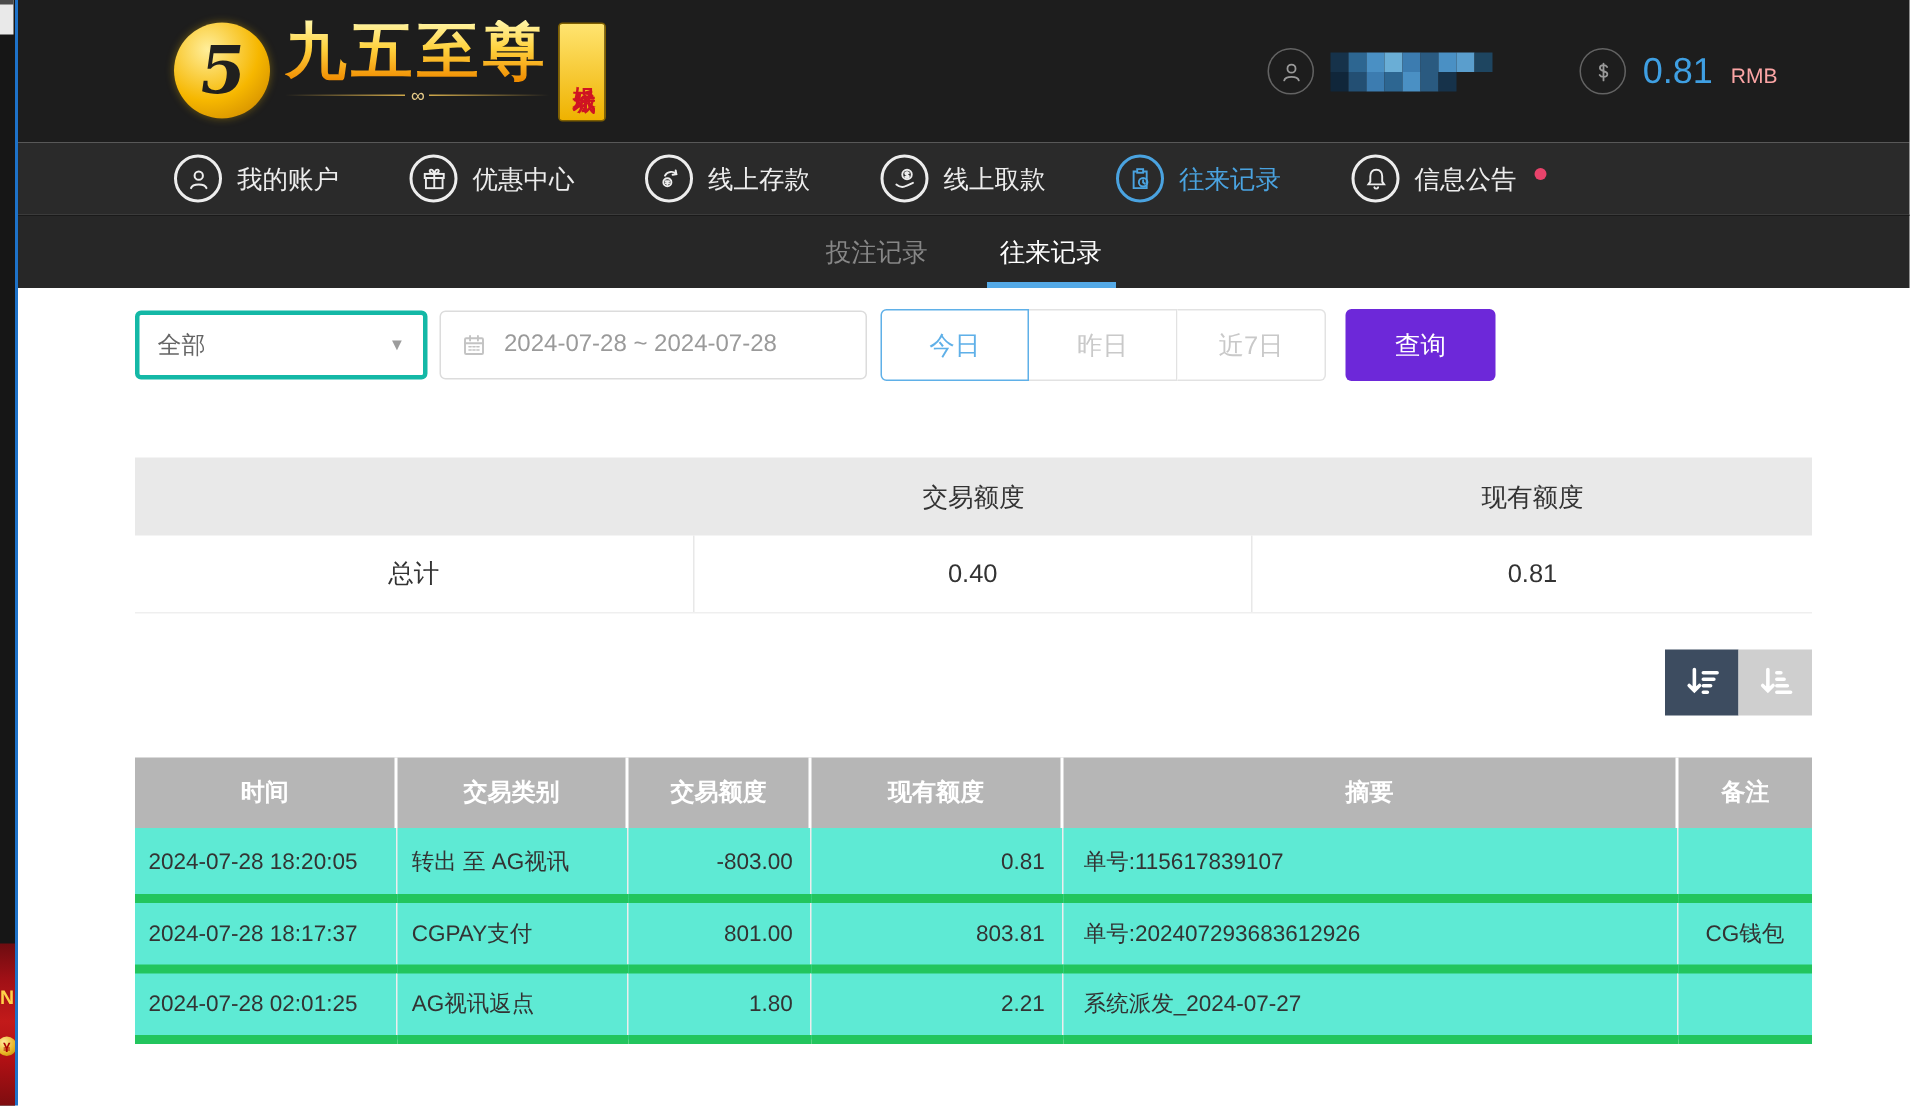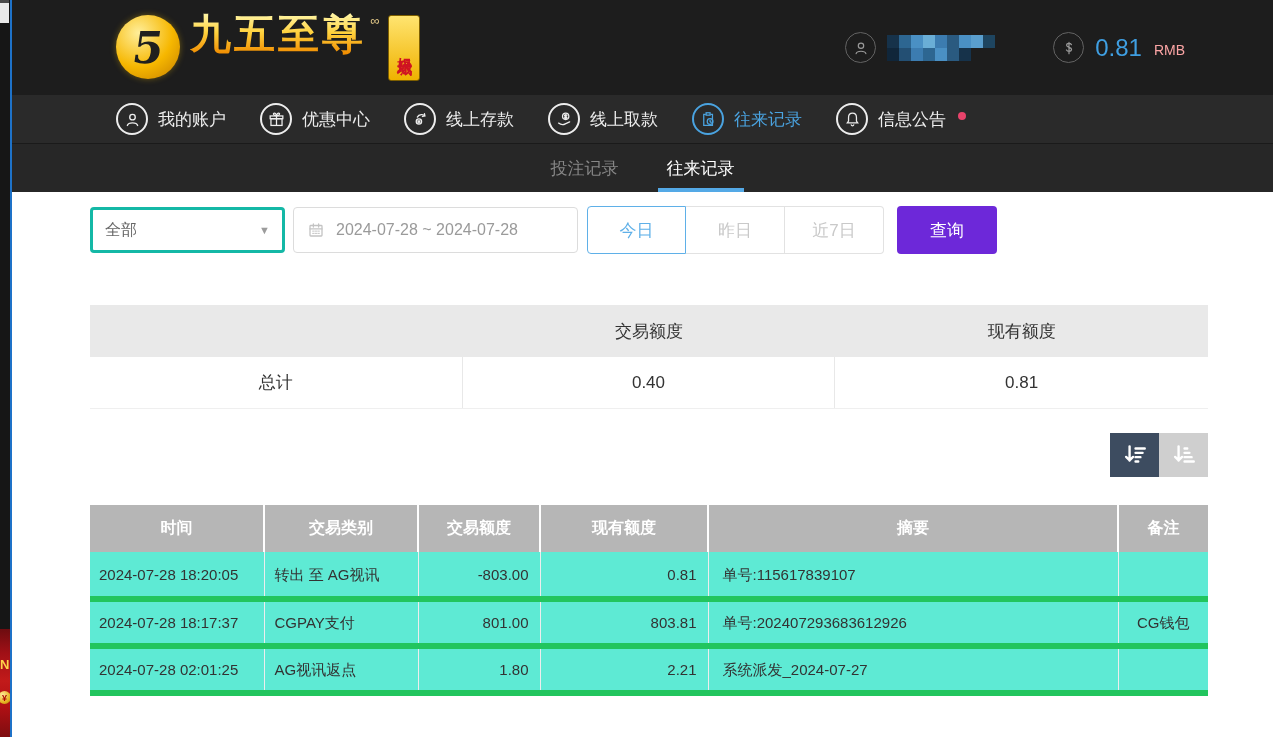--- a/index.html
+++ b/index.html
@@ -19,21 +19,21 @@
 
   .page{position:absolute;left:12px;top:0;width:1261px;height:737px;background:#fff;}
 
   
   .topbar{height:95px;background:#1d1d1d;position:relative;}
   .logo{position:absolute;left:104px;top:13px;display:flex;align-items:flex-start;}
   .logo-circle{width:64px;height:64px;border-radius:50%;margin-top:2px;
     background:radial-gradient(circle at 35% 28%,#ffee9a,#f6b700 55%,#c47d00);
     display:flex;align-items:center;justify-content:center;box-shadow:0 0 6px rgba(255,200,0,.35);}
   .logo-circle span{font-size:44px;font-weight:bold;color:#20201e;font-family:"DejaVu Serif",serif;transform:skewX(-8deg);}
-  .logo-text{margin-left:10px;display:flex;flex-direction:row;justify-content:center;}
+  .logo-text{margin-left:10px;display:flex;flex-direction:column;justify-content:center;}
   .logo-title{font-size:41px;font-weight:bold;letter-spacing:3px;line-height:1.05;
     background:linear-gradient(180deg,#fff3a0 5%,#ffd23e 45%,#f08c00 95%);
     -webkit-background-clip:text;background-clip:text;color:transparent;}
   .logo-flourish{display:flex;align-items:center;gap:4px;margin-top:1px;color:#cfa84a;font-size:10px;height:12px;}
   .fl-line{flex:1;height:1px;background:linear-gradient(90deg,rgba(207,168,74,0),#cfa84a);}
   .fl-line.r{background:linear-gradient(90deg,#cfa84a,rgba(207,168,74,0));}
   .fl-mid{font-size:13px;letter-spacing:-1px;color:#e8cd8a;font-style:italic;}
   .logo-badge{margin-left:6px;margin-top:2px;width:32px;height:66px;border-radius:3px;
     background:linear-gradient(180deg,#ffe470,#efb200);border:1px solid #7e5f00;
     display:flex;align-items:center;justify-content:center;}
@@ -42,21 +42,21 @@
   .top-right{position:absolute;right:88px;top:0;height:95px;display:flex;align-items:center;gap:58px;}
   .user-chip,.wallet{display:flex;align-items:center;gap:11px;}
   .icon-ring{width:31px;height:31px;border:1px solid #636363;border-radius:50%;
     display:flex;align-items:center;justify-content:center;color:#9a9a9a;flex:0 0 auto;}
   .redacted{display:flex;flex-wrap:wrap;width:108px;}
   .redacted i{display:block;width:12px;height:13px;}
   .balance{color:#3f9fe2;font-size:24px;}
   .rmb{color:#fca5a5;font-size:14px;margin-left:1px;position:relative;top:2px;}
 
   
-  .navbar{height:48px;background:#2a2a2a;display:flex;align-items:center;padding-left:104px;gap:34px;}
+  .navbar{height:48px;background:#2a2a2a;display:flex;align-items:center;padding-left:104px;gap:47px;}
   .nav-item{display:flex;align-items:center;gap:10px;color:#ededed;font-size:17px;cursor:pointer;white-space:nowrap;}
   .nav-ring{width:32px;height:32px;border:2px solid currentColor;border-radius:50%;
     display:flex;align-items:center;justify-content:center;flex:0 0 auto;}
   .nav-item.active{color:#4aa3e0;}
   .badge-dot{width:8px;height:8px;background:#e8436b;border-radius:50%;align-self:flex-start;margin:9px 0 0 2px;}
 
   
   .subnav{height:49px;background:#272727;border-top:1px solid #1a1a1a;
     display:flex;justify-content:center;gap:42px;}
   .subtab{display:flex;align-items:center;font-size:17px;color:#878787;position:relative;padding:0 3px;cursor:pointer;}

